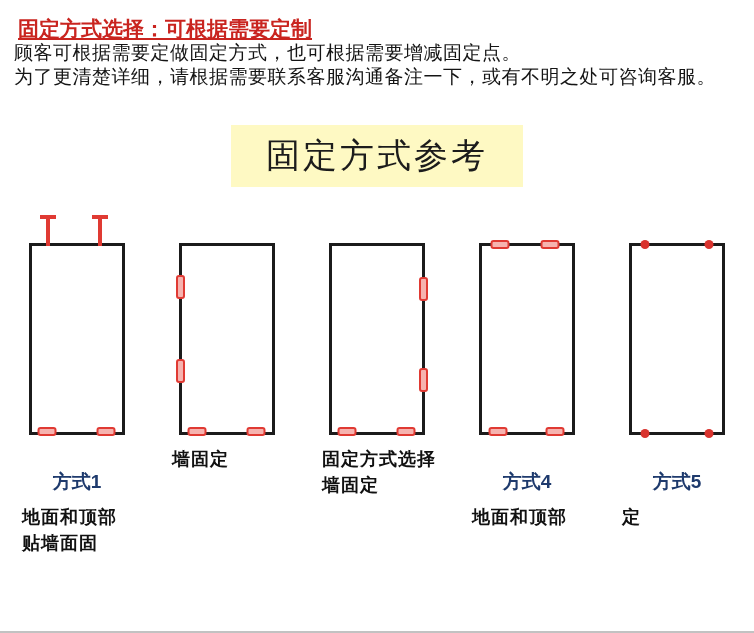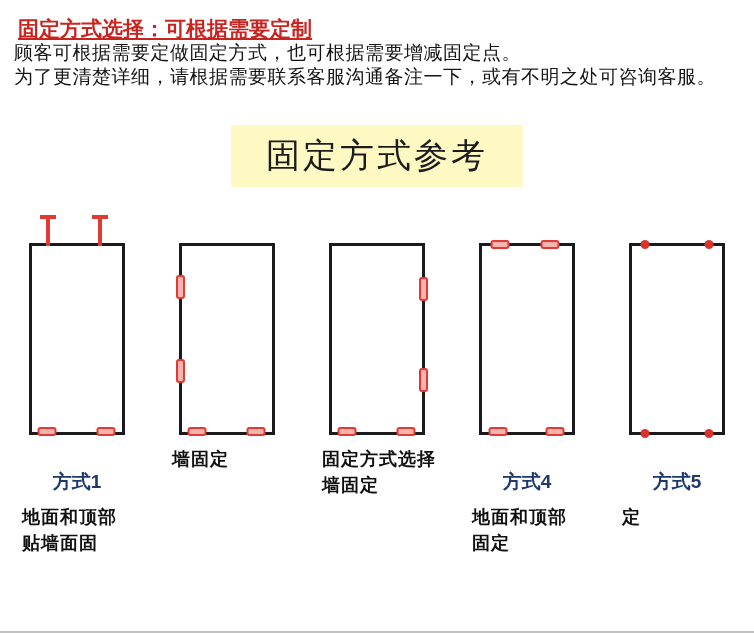--- a/index.html
+++ b/index.html
@@ -140,21 +140,20 @@
           <div class="rect">
             <div class="marker hclamp top" style="left: 20%;"></div>
             <div class="marker hclamp top" style="left: 76%;"></div>
             <div class="marker hclamp bottom" style="left: 18%;"></div>
             <div class="marker hclamp bottom" style="left: 81%;"></div>
           </div>
         </div>
         <div class="method-label">方式4</div>
         <div class="method-desc">
           <div class="desc-line">地面和顶部</div>
-          <div class="desc-line">固定</div>
         </div>
       </div>
       <div class="method-column">
         <div class="diagram">
           <div class="rect">
             <div class="marker dot top" style="left: 14%;"></div>
             <div class="marker dot top" style="left: 86%;"></div>
             <div class="marker dot bottom" style="left: 14%;"></div>
             <div class="marker dot bottom" style="left: 86%;"></div>
           </div>

